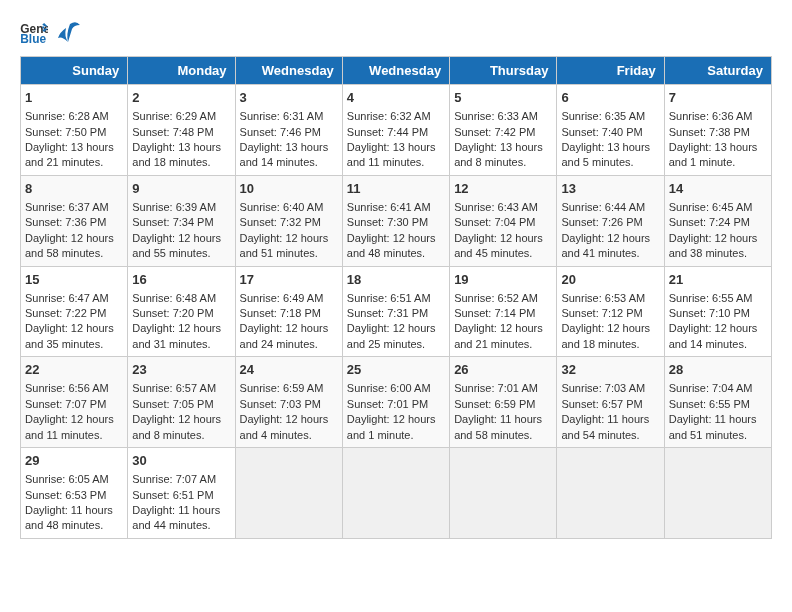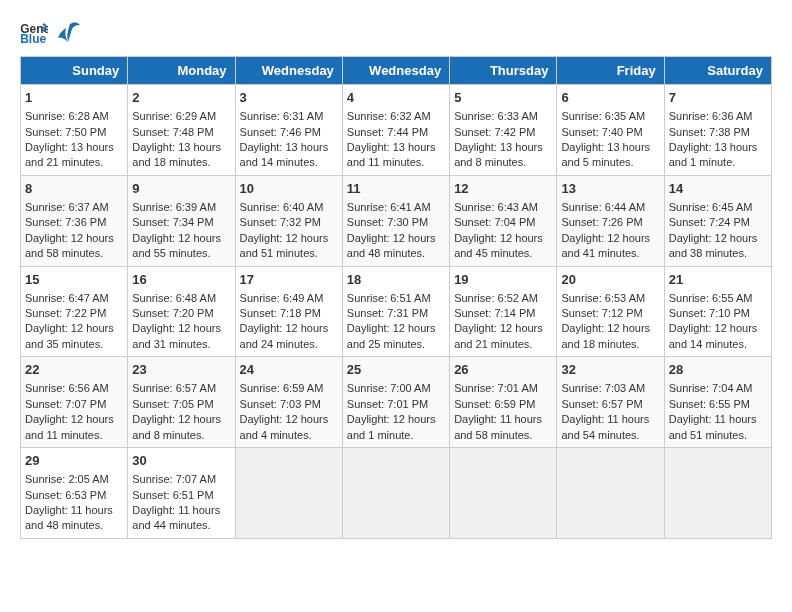--- a/index.html
+++ b/index.html
@@ -287,21 +287,21 @@
         </td>
         <td>
           <span class="day-number">24</span>
           <div>Sunrise: 6:59 AM</div>
           <div>Sunset: 7:03 PM</div>
           <div>Daylight: 12 hours</div>
           <div>and 4 minutes.</div>
         </td>
         <td>
           <span class="day-number">25</span>
-          <div>Sunrise: 7:00 AM</div>
+          <div>Sunrise: 6:00 AM</div>
           <div>Sunset: 7:01 PM</div>
           <div>Daylight: 12 hours</div>
           <div>and 1 minute.</div>
         </td>
         <td>
           <span class="day-number">26</span>
           <div>Sunrise: 7:01 AM</div>
           <div>Sunset: 6:59 PM</div>
           <div>Daylight: 11 hours</div>
           <div>and 58 minutes.</div>
@@ -317,21 +317,21 @@
           <span class="day-number">28</span>
           <div>Sunrise: 7:04 AM</div>
           <div>Sunset: 6:55 PM</div>
           <div>Daylight: 11 hours</div>
           <div>and 51 minutes.</div>
         </td>
       </tr>
       <tr>
         <td>
           <span class="day-number">29</span>
-          <div>Sunrise: 2:05 AM</div>
+          <div>Sunrise: 6:05 AM</div>
           <div>Sunset: 6:53 PM</div>
           <div>Daylight: 11 hours</div>
           <div>and 48 minutes.</div>
         </td>
         <td>
           <span class="day-number">30</span>
           <div>Sunrise: 7:07 AM</div>
           <div>Sunset: 6:51 PM</div>
           <div>Daylight: 11 hours</div>
           <div>and 44 minutes.</div>

